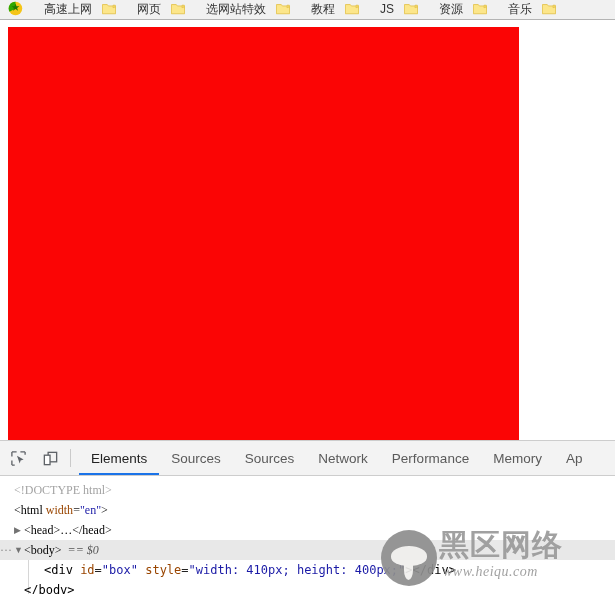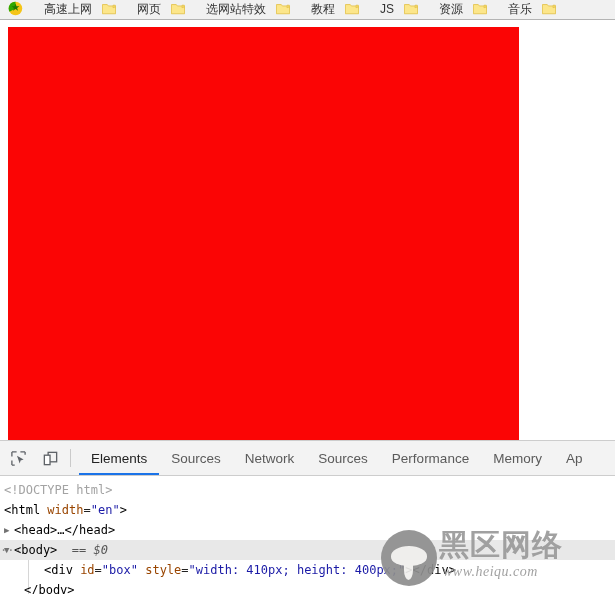--- a/index.html
+++ b/index.html
@@ -168,21 +168,21 @@
   .tree-row.selected {
     background: #e8e8e8;
   }
   .tree-row .gutter {
     position: absolute;
     left: 0;
     width: 12px;
     text-align: left;
     color: #8c8c8c;
   }
-  .ind1 { padding-left: 4px; }
+  .ind1 { padding-left: 14px; font-family: Liberation Serif, serif; }
   .ind2 { padding-left: 24px; }
   .ind3 { padding-left: 44px; }
   .tok-doctype { color: #a3a3a3; }
   .tok-tag   { color: #000000; }
   .tok-attr  { color: #994500; }
   .tok-val   { color: #1a1aa6; }
   .tok-plain { color: #222222; }
   .tok-dollar{ color: #555555; font-style: italic; }
   .caret {
     display: inline-block;
@@ -353,24 +353,24 @@
     <div class="dt-separator"></div>
 
     <div class="dt-tabs">
       <div class="dt-tab active">
         <span>Elements</span>
       </div>
       <div class="dt-tab">
         <span>Sources</span>
       </div>
       <div class="dt-tab">
+        <span>Sources</span>
+      </div>
+      <div class="dt-tab">
         <span>Network</span>
-      </div>
-      <div class="dt-tab">
-        <span>Sources</span>
       </div>
       <div class="dt-tab">
         <span>Performance</span>
       </div>
       <div class="dt-tab">
         <span>Memory</span>
       </div>
       <div class="dt-tab">
         <span>Ap</span>
       </div>

